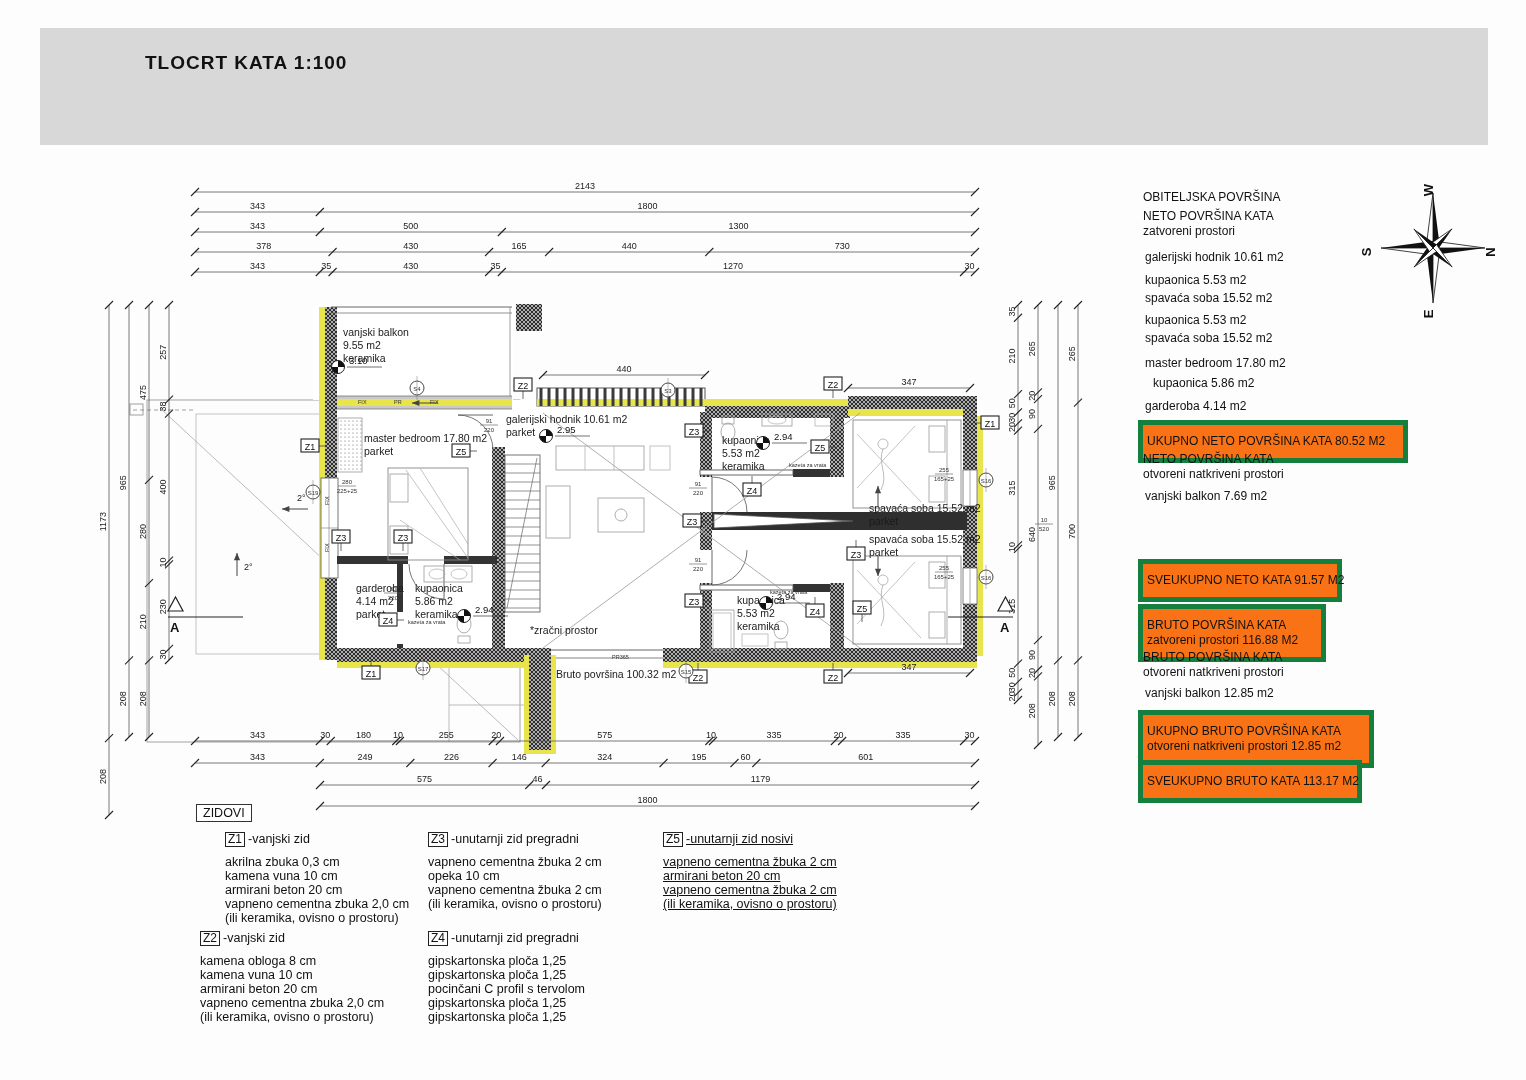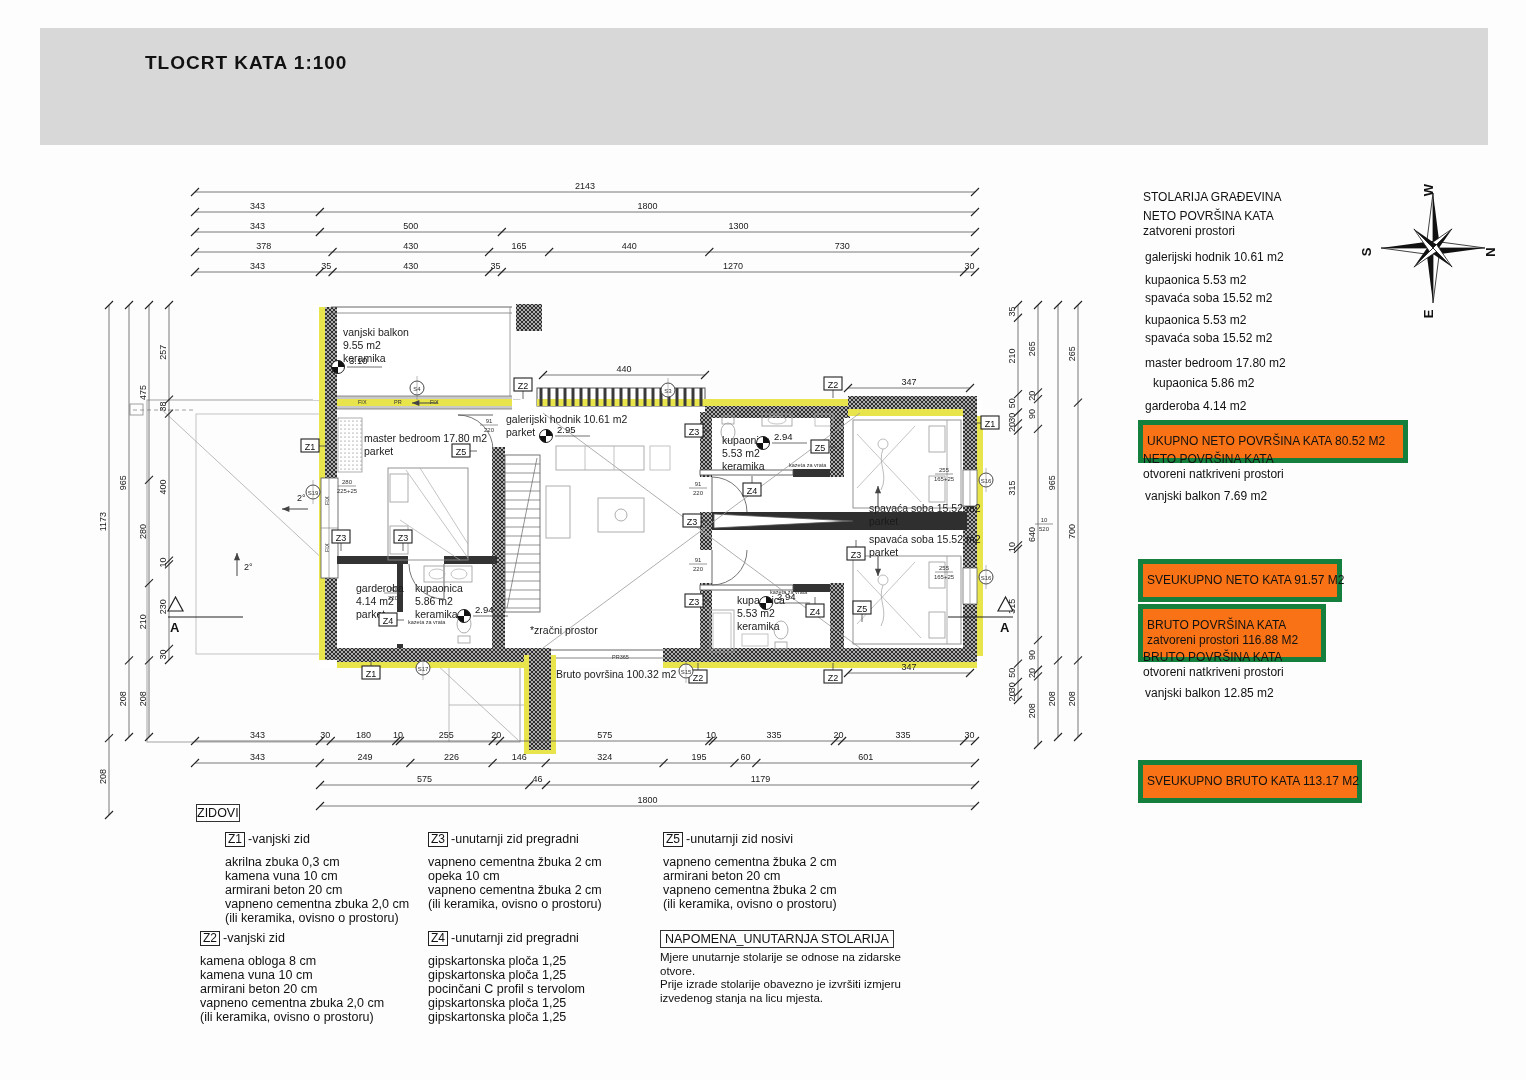--- a/index.html
+++ b/index.html
@@ -8,21 +8,21 @@
   #band{position:absolute;left:40px;top:28px;width:1448px;height:117px;background:#d8d8d8;}
   #title{position:absolute;left:145px;top:52px;font-size:19px;font-weight:bold;letter-spacing:1px;}
   #plan-svg{position:absolute;left:0;top:0;}
   svg text{font-family:"Liberation Sans",sans-serif;}
   .rp{position:absolute;font-size:12px;white-space:nowrap;}
   .rp-box{position:absolute;border:5px solid #15803d;background:#f97316;font-size:12px;
           padding:9px 4px;white-space:nowrap;line-height:15px;}
   .lg{position:absolute;font-size:12.5px;line-height:14px;white-space:nowrap;}
   .zcode{display:inline-block;border:1px solid #222;padding:0 2px;margin-right:3px;font-size:12px;line-height:13px;}
   .lg .hd{margin-bottom:8px;}
-  .boxed{display:inline-block;border:1px solid #333;padding:1px 0;background:#fff;}
+  .boxed{display:inline-block;border:1px solid #333;padding:1px 6px;background:#fff;}
   .nap-lines{font-size:11.5px;line-height:13.5px;margin-top:3px;}
 </style>
 </head>
 <body>
 
 <div id="page">
   <div id="band"></div>
   <div id="title">TLOCRT KATA  1:100</div>
 
   <svg id="plan-svg" width="1526" height="1080" viewBox="0 0 1526 1080">
@@ -591,21 +591,21 @@
         <polygon points="1413.911,267.089 1433,248 1436.535,251.535" fill="#fff" stroke="#111" stroke-width="0.8"></polygon>
         <polygon points="1413.911,228.911 1433,248 1436.535,244.465" fill="#111"></polygon>
         <polygon points="1413.911,228.911 1433,248 1429.465,251.535" fill="#fff" stroke="#111" stroke-width="0.8"></polygon>
         <text x="1433" y="190" font-size="13" text-anchor="middle" fill="#111" transform="rotate(-90 1433 190)" font-weight="bold" font-family="&quot;Liberation Serif&quot;,serif">W</text>
         <text x="1495" y="252" font-size="13" text-anchor="middle" fill="#111" transform="rotate(-90 1495 252)" font-weight="bold" font-family="&quot;Liberation Serif&quot;,serif">N</text>
         <text x="1433" y="314" font-size="13" text-anchor="middle" fill="#111" transform="rotate(-90 1433 314)" font-weight="bold" font-family="&quot;Liberation Serif&quot;,serif">E</text>
         <text x="1371" y="252" font-size="13" text-anchor="middle" fill="#111" transform="rotate(-90 1371 252)" font-weight="bold" font-family="&quot;Liberation Serif&quot;,serif">S</text>
       </g>
   </svg>
 
-  <div class="rp" style="left:1143px;top:190px">STOLARIJA GRAĐEVINA</div>
+  <div class="rp" style="left:1143px;top:190px">OBITELJSKA POVRŠINA</div>
   <div class="rp" style="left:1143px;top:209px">NETO  POVRŠINA KATA</div>
   <div class="rp" style="left:1143px;top:224px">zatvoreni prostori</div>
   <div id="rooms-list">
       <div class="rp" style="left: 1145px; top: 250px;">galerijski hodnik 10.61 m2</div>
       <div class="rp" style="left: 1145px; top: 273px;">kupaonica  5.53 m2</div>
       <div class="rp" style="left: 1145px; top: 291px;">spavaća soba 15.52 m2</div>
       <div class="rp" style="left: 1145px; top: 313px;">kupaonica  5.53 m2</div>
       <div class="rp" style="left: 1145px; top: 331px;">spavaća soba 15.52 m2</div>
       <div class="rp" style="left: 1145px; top: 356px;">master bedroom  17.80 m2</div>
       <div class="rp" style="left: 1145px; top: 376px; padding-left: 8px;">kupaonica 5.86 m2</div>
@@ -623,20 +623,24 @@
 
   <div class="rp-box" style="left:1138px;top:604px;width:170px">
     <div>BRUTO POVRŠINA KATA</div>
     <div>zatvoreni prostori  116.88 M2</div>
   </div>
 
   <div class="rp" style="left:1143px;top:650px">BRUTO  POVRŠINA KATA</div>
   <div class="rp" style="left:1143px;top:665px">otvoreni natkriveni prostori</div>
   <div class="rp" style="left:1145px;top:686px">vanjski balkon  12.85 m2</div>
 
+  <div class="rp-box" style="left:1138px;top:710px;width:218px">
+    <div>UKUPNO BRUTO POVRŠINA KATA</div>
+    <div>otvoreni natkriveni prostori   12.85 m2</div>
+  </div>
 
   <div class="rp-box" style="left:1138px;top:760px;width:206px">SVEUKUPNO BRUTO  KATA   113.17 M2</div>
 
   <div class="lg" style="left:196px;top:804px">
     <span class="boxed">ZIDOVI</span>
   </div>
   <div id="legend">
       <div class="lg" style="left: 200px; top: 832px; margin-left: 25px;">
         <div class="hd"><span class="zcode">Z1</span>-vanjski zid</div>
         <div>akrilna zbuka 0,3 cm</div>
@@ -661,31 +665,22 @@
         <div>(ili keramika, ovisno o prostoru)</div>
       </div>
       <div class="lg" style="left: 428px; top: 931px;">
         <div class="hd"><span class="zcode">Z4</span>-unutarnji zid pregradni</div>
         <div>gipskartonska ploča 1,25</div>
         <div>gipskartonska ploča 1,25</div>
         <div>pocinčani C profil s tervolom</div>
         <div>gipskartonska ploča 1,25</div>
         <div>gipskartonska ploča 1,25</div>
       </div>
-      <div class="lg" style="left: 663px; top: 832px;">
+      <div class="lg" style="left: 663px; top: 832px; text-decoration: underline;">
         <div class="hd"><span class="zcode">Z5</span>-unutarnji zid nosivi</div>
         <div>vapneno cementna žbuka 2 cm</div>
         <div>armirani beton 20 cm</div>
         <div>vapneno cementna žbuka 2 cm</div>
         <div>(ili keramika, ovisno o prostoru)</div>
       </div>
     </div>
 
-  <div class="lg" style="left:660px;top:930px;max-width:230px">
-    <span class="boxed" style="padding:1px 4px">NAPOMENA_UNUTARNJA STOLARIJA</span>
-    <div id="nap-lines" class="nap-lines">
-        <div>Mjere unutarnje stolarije se odnose na zidarske</div>
-        <div>otvore.</div>
-        <div>Prije izrade stolarije obavezno je izvršiti izmjeru</div>
-        <div>izvedenog stanja na licu mjesta.</div>
-      </div>
-  </div>
 </div>
 
 </body></html>

